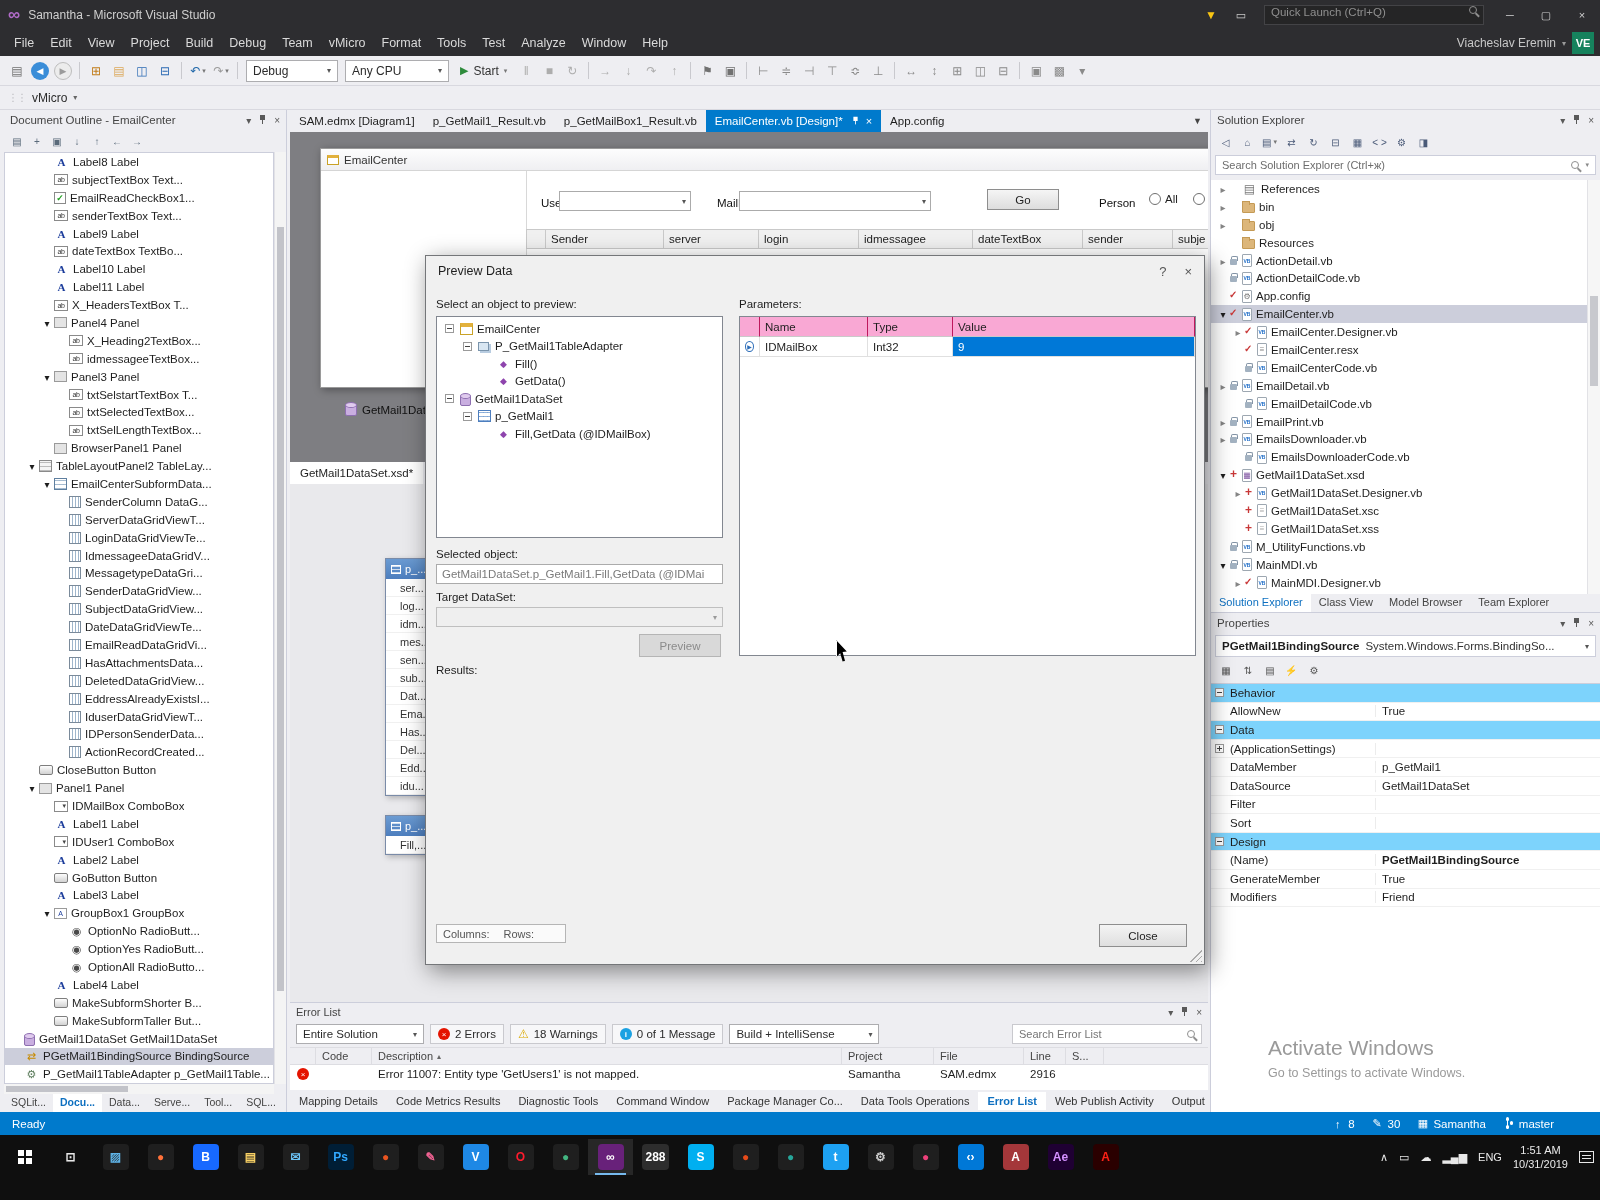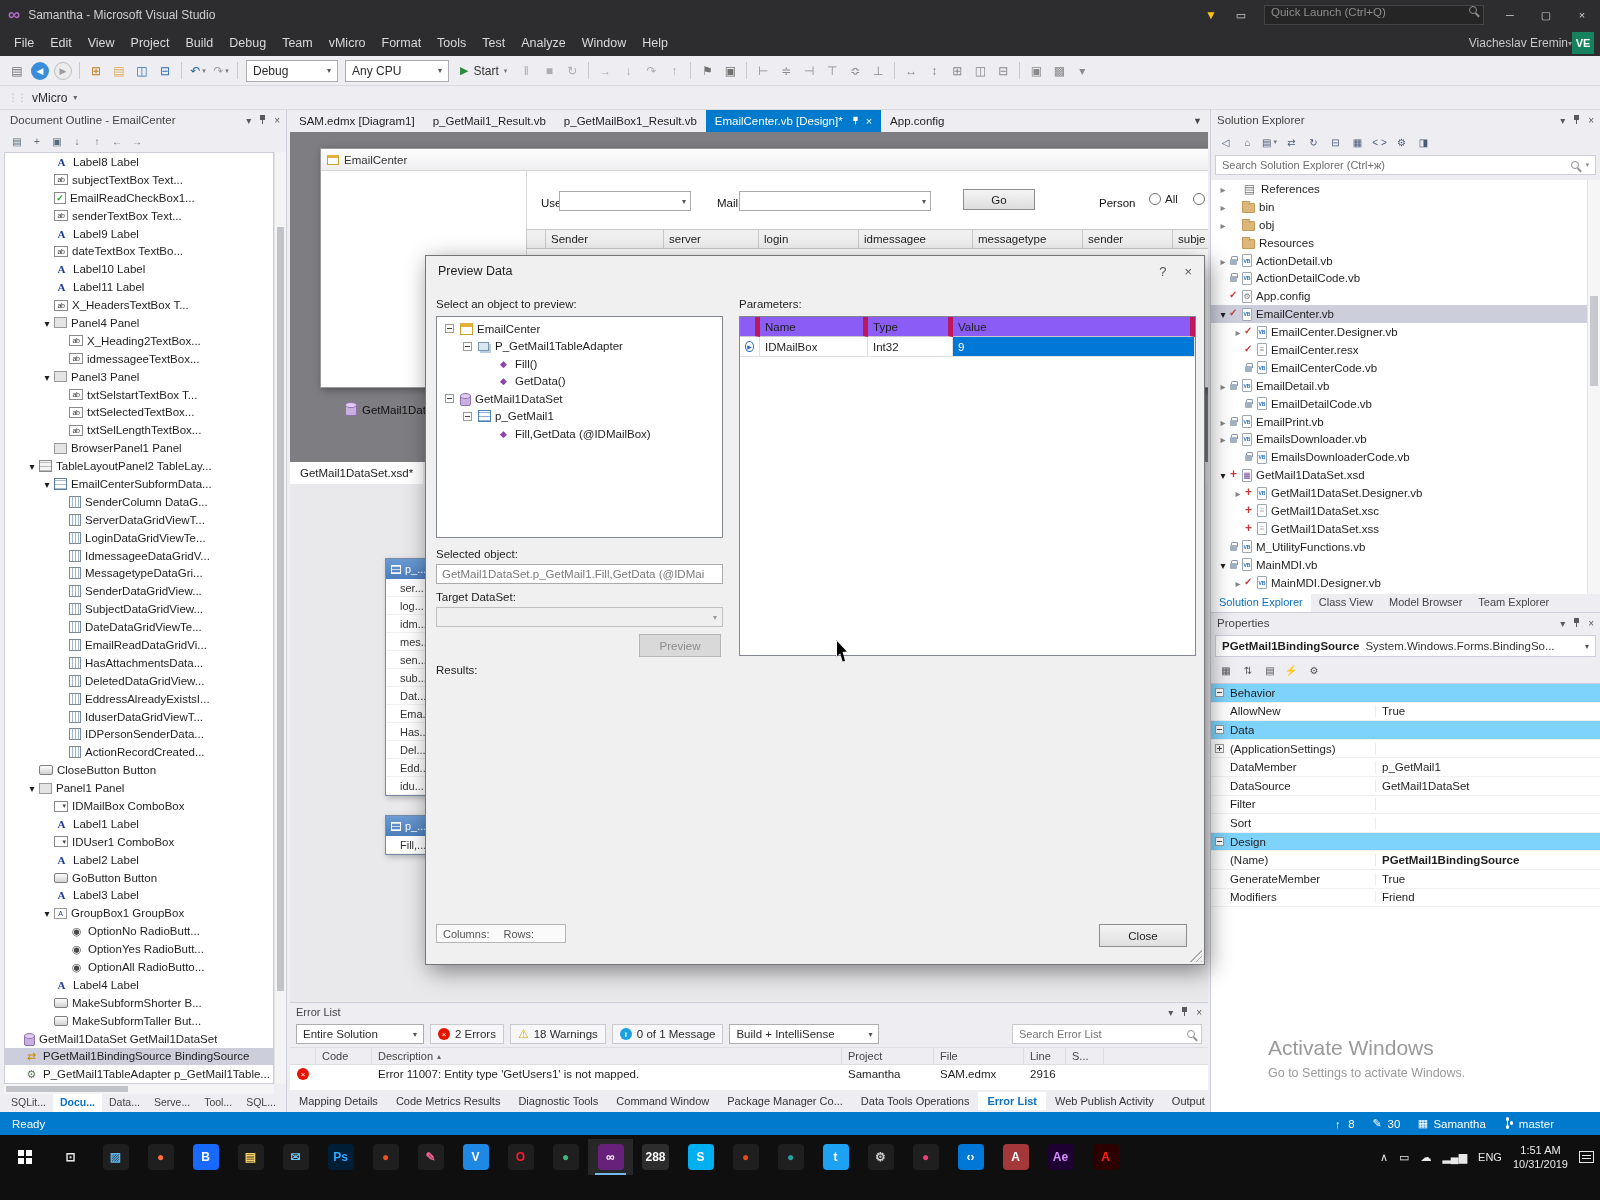--- a/index.html
+++ b/index.html
@@ -17,21 +17,21 @@
 .quick-launch .ql-text{flex:1;overflow:hidden;white-space:nowrap}
 .mag-ic{width:8px;height:8px;border:1.5px solid #8F8F8F;border-radius:50%;position:relative;flex:none}
 .mag-ic::after{content:"";position:absolute;width:5px;height:1.5px;background:#8F8F8F;transform:rotate(45deg);right:-4px;bottom:-2px}
 .win-btns{display:flex;height:100%}
 .win-btn-ctl{width:36px;height:100%;display:flex;align-items:center;justify-content:center;color:#D0D0D0;font-size:11px}
 
 
 .menubar{position:absolute;left:0;top:30px;width:1600px;height:26px;background:#2D2D30;display:flex;align-items:center;color:#DADADA;font-size:12.5px;padding-left:6px}
 .menu-items{display:flex;align-items:center}
 .menu-item{padding:4px 8px;white-space:nowrap}
-.menubar-right{margin-left:auto;display:flex;align-items:center;padding-right:6px}
+.menubar-right{margin-left:auto;display:flex;align-items:center;gap:6px;padding-right:6px}
 .user-name{color:#C8C8C8;font-size:12px}
 .menu-caret{font-size:8px;color:#9A9A9A}
 .avatar{width:22px;height:22px;background:#16825D;color:#fff;font-size:11px;font-weight:bold;display:flex;align-items:center;justify-content:center}
 
 
 .toolbar{position:absolute;left:0;top:56px;width:1600px;height:30px;background:#EEEEF2;border-bottom:1px solid #D8D8DF;display:flex;align-items:center;gap:1px;padding:0 6px}
 .tb-group{display:flex;align-items:center;gap:1px}
 .tb-icon{width:22px;height:22px;display:flex;align-items:center;justify-content:center;font-size:12px;color:#666;flex:none}
 .tb-icon[data-round="true"]{border-radius:50%;width:18px;height:18px;margin:0 2px;border:1px solid transparent;font-size:9px}
 .tb-icon[data-sep="true"]{width:1px;height:17px;background:#C9C9CE;margin:0 4px;padding:0}
@@ -240,21 +240,21 @@
 .dlg-title{height:30px;display:flex;align-items:center;padding:0 12px;font-size:12.5px;color:#1E1E1E}
 .dlg-btns{margin-left:auto;display:flex;gap:18px;color:#555;font-size:13px}
 .dlg-label{position:absolute;font-size:11.5px;color:#1E1E1E}
 .dlg-tree{position:absolute;left:10px;top:60px;width:287px;height:222px;background:#fff;border:1px solid #828790;overflow:hidden;padding-top:3px}
 .dtree-row{display:flex;align-items:center;height:17.5px;white-space:nowrap;padding-left:calc(8px + var(--indent,0)*18px);font-size:11.5px}
 .dtree-row .box-exp{visibility:hidden;margin-right:5px}
 .dtree-row[data-expander="minus"] .box-exp{visibility:visible}
 .param-table{position:absolute;left:313px;top:60px;width:457px;height:340px;background:#fff;border:1px solid #828790}
 .pt-row{display:flex;height:20px}
 .pt-cell{display:flex;align-items:center;padding:0 5px;font-size:11.5px;border-right:1px solid #E0E0E0;border-bottom:1px solid #E0E0E0;overflow:hidden;white-space:nowrap}
-.pt-head .pt-cell{background:#8b5cf6;border-right:5px solid #be185d;border-bottom:1px solid #C9C9C9}
+.pt-head .pt-cell{background:#f9a8d4;border-right:1px solid #be185d;border-bottom:1px solid #C9C9C9}
 .w-rh{width:20px;justify-content:center}
 .w-name{width:108px}
 .w-type{width:85px}
 .w-val{flex:1}
 .pt-cell[data-sel="true"]{background:#0078D7;color:#fff}
 .prh{width:11px;height:11px;border:1px solid #2B6CB8;border-radius:50%;color:#2B6CB8;font-size:6px;display:flex;align-items:center;justify-content:center}
 .dlg-textbox{position:absolute;left:10px;top:308px;width:287px;height:20px;background:#fff;border:1px solid #ABABAB;display:flex;align-items:center;padding:0 5px;font-size:11.5px;color:#7A7A7A;overflow:hidden;white-space:nowrap}
 .dlg-combo{position:absolute;left:10px;top:351px;width:287px;height:20px;background:#EFEFEF;border:1px solid #BFBFBF;display:flex;align-items:center;justify-content:flex-end;padding:0 5px}
 .dlg-combo .caret{font-size:8px;color:#9A9A9A}
 .dlg-btn{position:absolute;display:flex;align-items:center;justify-content:center;font-size:11.5px;border:1px solid #8E8E8E;background:linear-gradient(#F4F4F4,#DFDFDF);color:#222}
@@ -743,38 +743,38 @@
       <div class="form-body">
         <div class="form-vline"></div>
         <span class="fl" style="left:220px;top:26px">User</span>
         <div class="fcombo" style="left:238px;top:20px;width:132px">
             <span class="caret">▾</span>
           </div>
         <span class="fl" style="left:396px;top:26px">MailBox</span>
         <div class="fcombo" style="left:418px;top:20px;width:192px">
             <span class="caret">▾</span>
           </div>
-        <div class="win-btn" style="left:642px;top:18px;width:72px;height:21px">Go</div>
+        <div class="win-btn" style="left:666px;top:18px;width:72px;height:21px">Go</div>
         <span class="fl" style="left:778px;top:26px">Person</span>
         <div class="fradio" style="left:828px;top:22px">
           <span class="radio-circle"></span>
           <span>All</span>
         </div>
         <div class="fradio" style="left:872px;top:22px">
           <span class="radio-circle"></span>
         </div>
         <div class="dg-head">
           <span class="dg-rowhead"></span>
           <div class="dg-cols">
 
           <span class="dg-col" data-index="0">Sender</span>
               <span class="dg-col" data-index="1">server</span>
               <span class="dg-col" data-index="2">login</span>
               <span class="dg-col" data-index="3">idmessagee</span>
-              <span class="dg-col" data-index="4">messagetype</span>
+              <span class="dg-col" data-index="4">dateTextBox</span>
               <span class="dg-col" data-index="5">sender</span>
               <span class="dg-col" data-index="6">subje</span>
             </div>
         </div>
       </div>
     </div>
     <div class="tray-item">
       <span class="tray-cyl"></span>
       <span>GetMail1DataS...</span>
     </div>

